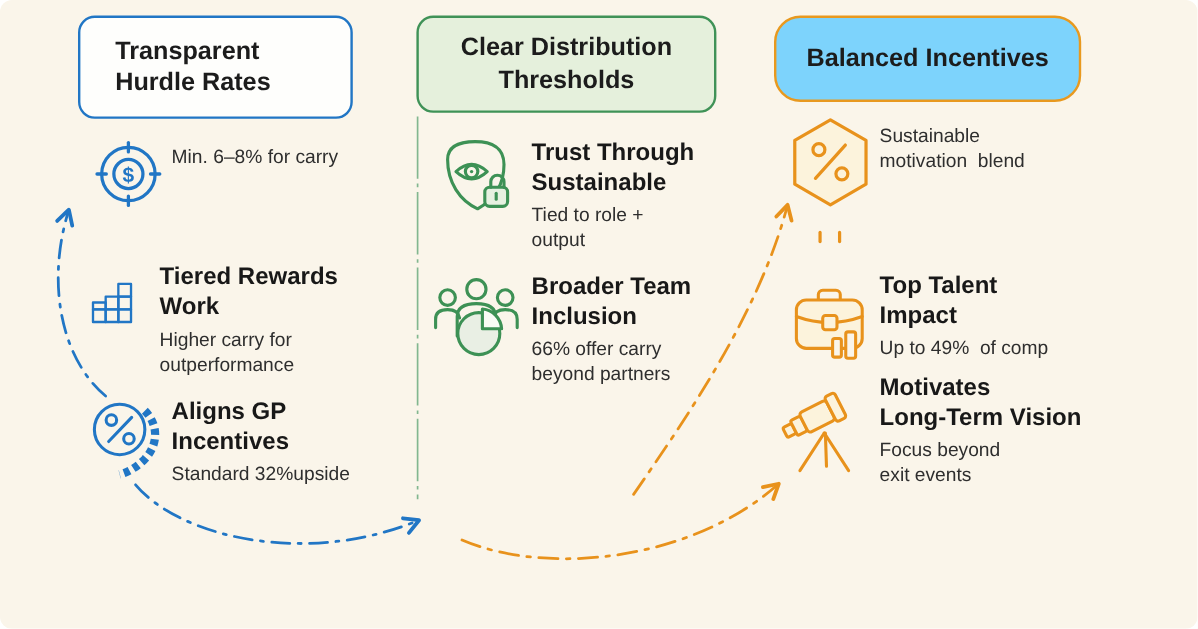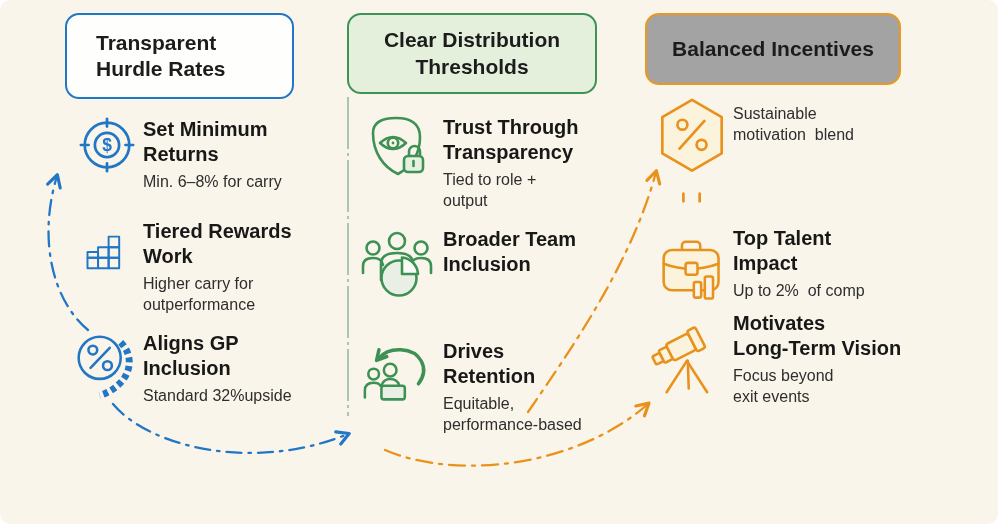--- a/index.html
+++ b/index.html
@@ -12,21 +12,21 @@
   .overlay { position:absolute; left:0; top:0; pointer-events:none; }
   .header {
     position:absolute; border:2px solid; border-radius:14px;
     display:flex; align-items:center;
     font-weight:700; font-size:21px; line-height:26.5px; color:#1c1c1c;
     box-sizing:border-box;
   }
   .header span { white-space:pre-wrap; }
   .h1 { left:65px;  top:13px; width:229px; height:86px; background:#FEFEFC; border-color:#2176C5; padding-left:29px; }
   .h2 { left:347px; top:13px; width:250px; height:81px; background:#E5F0DC; border-color:#3F9257; justify-content:center; text-align:center; }
-  .h3 { left:645px; top:13px; width:256px; height:72px; background:#a3a3a3; border-color:#E8991F; justify-content:center; text-align:center; }
+  .h3 { left:645px; top:13px; width:256px; height:72px; background:#7dd3fc; border-color:#E8991F; justify-content:center; text-align:center;border-radius:22px; }
 
   .row { position:absolute; display:flex; }
   .ic  { display:flex; justify-content:center; align-items:flex-start; flex:none; }
   .c1 .ic { width:73px; }
   .c2 .ic { width:91px; }
   .c3 .ic { width:83px; }
   .txt { display:flex; flex-direction:column; padding-top:3px; }
   .title { font-size:20px; line-height:25px; font-weight:700; color:#181818; white-space:pre-wrap; }
   .sub   { font-size:16px; line-height:20.5px; font-weight:400; color:#2e2e2e; white-space:pre-wrap; margin-top:5px; }
 
@@ -73,27 +73,25 @@
           <circle cx="32" cy="32" r="12.5"></circle>
           <line x1="32" y1="5" x2="32" y2="13"></line>
           <line x1="32" y1="51" x2="32" y2="59"></line>
           <line x1="5" y1="32" x2="13" y2="32"></line>
           <line x1="51" y1="32" x2="59" y2="32"></line>
         </g>
         <text x="32" y="38.5" text-anchor="middle" font-size="18" font-weight="bold" fill="#2176C5">$</text>
       </svg>
     </div>
     <div class="txt">
-      <div class="title">Set Minimum
-Returns</div>
       <div class="sub">Min. 6–8% for carry</div>
     </div>
   </div>
 
-  <div class="row c1" style="left:70px;top:216px">
+  <div class="row c1" style="left:60px;top:216px">
     <div class="ic">
       <svg width="52" height="52" viewBox="0 0 64 64" style="margin-top:6px">
         <g fill="none" stroke="#2176C5" stroke-width="2.4" stroke-linejoin="round">
           <rect x="8" y="37" width="13" height="7"></rect>
           <rect x="8" y="44" width="13" height="13"></rect>
           <rect x="21" y="31" width="13" height="13"></rect>
           <rect x="21" y="44" width="13" height="13"></rect>
           <rect x="34" y="18" width="13" height="13"></rect>
           <rect x="34" y="31" width="13" height="13"></rect>
           <rect x="34" y="44" width="13" height="13"></rect>
@@ -115,42 +113,42 @@
           <circle cx="27" cy="29" r="23"></circle>
           <line x1="17" y1="40" x2="38" y2="18"></line>
           <circle cx="19.5" cy="20.5" r="4.8"></circle>
           <circle cx="35.5" cy="37.5" r="4.8"></circle>
           <path d="M 50 12 C 62 24 63 42 50 56 C 43 63 35 68 27 70" stroke-width="7.5" stroke-dasharray="5.5 4" stroke-linecap="butt"></path>
         </g>
       </svg>
     </div>
     <div class="txt">
       <div class="title">Aligns GP
-Inclusion</div>
+Incentives</div>
       <div class="sub">Standard 32%upside</div>
     </div>
   </div>
 
   <div class="row c2" style="left:352px;top:112px">
     <div class="ic">
       <svg width="76" height="76" viewBox="0 0 76 76">
         <g fill="none" stroke="#3D9155" stroke-width="2.6" stroke-linecap="round" stroke-linejoin="round">
           <path d="M13 21 C 13 10 23 6 36 6 C 50 6 60 11 60 25 C 60 42 52 54 38 62 C 23 55 13 40 13 21 Z"></path>
           <path d="M20 31 Q 33 19 46 31 Q 33 43 20 31 Z"></path>
           <circle cx="33" cy="31" r="5.2"></circle>
           <circle cx="33" cy="31" r="1.4" fill="#3D9155" stroke="none"></circle>
           <rect x="44" y="44" width="19" height="16" rx="4" fill="#E7F1E1"></rect>
           <path d="M49 44 V 39.5 A 5.5 5.5 0 0 1 60 39.5 V 44"></path>
           <line x1="53.5" y1="49" x2="53.5" y2="54"></line>
         </g>
       </svg>
     </div>
     <div class="txt">
       <div class="title">Trust Through
-Transparency</div>
+Sustainable</div>
       <div class="sub">Tied to role +
 output</div>
     </div>
   </div>
 
   <div class="row c2" style="left:352px;top:224px">
     <div class="ic">
       <svg width="80" height="74" viewBox="0 0 80 74" style="margin-top:4px">
         <g fill="none" stroke="#3D9155" stroke-width="2.6" stroke-linecap="round" stroke-linejoin="round">
           <circle cx="15" cy="20" r="6.5"></circle>
@@ -160,46 +158,25 @@
           <path d="M53 37 Q 54 30 63 30 Q 73 30 73 38 V 45"></path>
           <path d="M23 52 V 36 Q 23 25 39 25 Q 55 25 55 36 V 52"></path>
           <circle cx="41" cy="50" r="17.5" fill="#E9EFE4"></circle>
           <path d="M44 46 V 29.5 A 17.5 17.5 0 0 1 60 46 Z" fill="#F9FBF5"></path>
         </g>
       </svg>
     </div>
     <div class="txt">
       <div class="title">Broader Team
 Inclusion</div>
-    </div>
-  </div>
-
-  <div class="row c2" style="left:352px;top:336px">
-    <div class="ic">
-      <svg width="76" height="72" viewBox="0 0 78 72" style="margin-top:4px">
-        <g fill="none" stroke="#3D9155" stroke-width="3.6" stroke-linecap="round" stroke-linejoin="round">
-          <path d="M60 44 C 72 28 62 10 42 9 C 32 8.5 24 12 19 18"></path>
-          <path d="M27.5 16 L 17 20 L 19.5 9"></path>
-        </g>
-        <g fill="none" stroke="#3D9155" stroke-width="2.6" stroke-linecap="round" stroke-linejoin="round">
-          <circle cx="14" cy="34" r="5.5"></circle>
-          <circle cx="31" cy="30" r="6.5"></circle>
-          <path d="M5 58 V 51 Q 5 43 14 43 Q 19 43 21 46"></path>
-          <path d="M22 46 Q 24 39 31 39 Q 38 39 40 45"></path>
-          <rect x="22" y="46" width="24" height="14" rx="2.5" fill="#E9EFE4"></rect>
-        </g>
-      </svg>
-    </div>
-    <div class="txt">
-      <div class="title">Drives
-Retention</div>
-      <div class="sub">Equitable,
-performance-based</div>
-    </div>
-  </div>
+      <div class="sub">66% offer carry
+beyond partners</div>
+    </div>
+  </div>
+
 
   <div class="row c3" style="left:650px;top:96px">
     <div class="ic">
       <svg width="80" height="113" viewBox="0 0 80 118">
         <g fill="none" stroke="#E8921C" stroke-width="2.8" stroke-linecap="round" stroke-linejoin="round">
           <polygon points="40,4 71,22 71,60 40,78 9,60 9,22" fill="#FCF3DC"></polygon>
           <line x1="27" y1="55" x2="53" y2="26"></line>
           <circle cx="30" cy="30" r="5.2"></circle>
           <circle cx="50" cy="51" r="5.2"></circle>
           <line x1="31" y1="102" x2="31" y2="110"></line>
@@ -222,21 +199,21 @@
           <path d="M4 30 Q 34 41 64 30"></path>
           <rect x="28" y="29" width="13" height="13" rx="2.5" fill="#FCF3DC"></rect>
           <rect x="37" y="50" width="8" height="17" rx="2" fill="#FAF5EA"></rect>
           <rect x="49" y="44" width="9" height="24" rx="2" fill="#FAF5EA"></rect>
         </g>
       </svg>
     </div>
     <div class="txt">
       <div class="title">Top Talent
 Impact</div>
-      <div class="sub">Up to 2%  of comp</div>
+      <div class="sub">Up to 49%  of comp</div>
     </div>
   </div>
 
   <div class="row c3" style="left:650px;top:308px">
     <div class="ic">
       <svg width="86" height="82" viewBox="0 0 90 84" style="margin-top:10px">
         <g fill="none" stroke="#E8921C" stroke-width="2.8" stroke-linecap="round" stroke-linejoin="round">
           <g transform="rotate(-27 30 32)">
             <rect x="2" y="26" width="9" height="10" rx="2" fill="#FCF3DC"></rect>
             <rect x="11" y="23.5" width="10" height="15" rx="2" fill="#FCF3DC"></rect>

